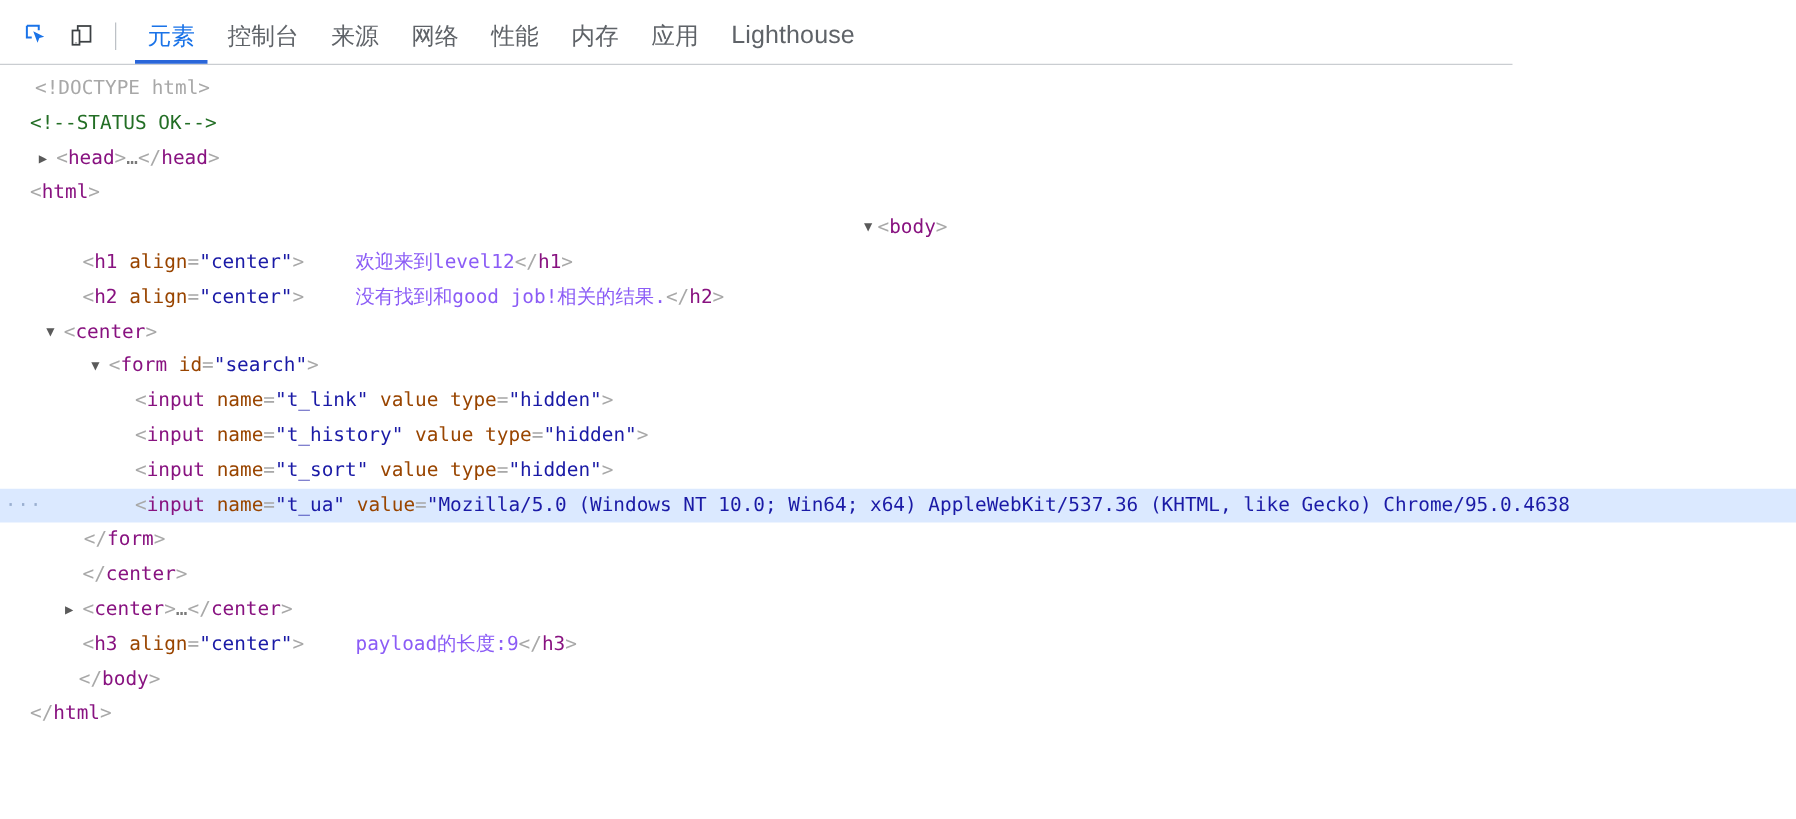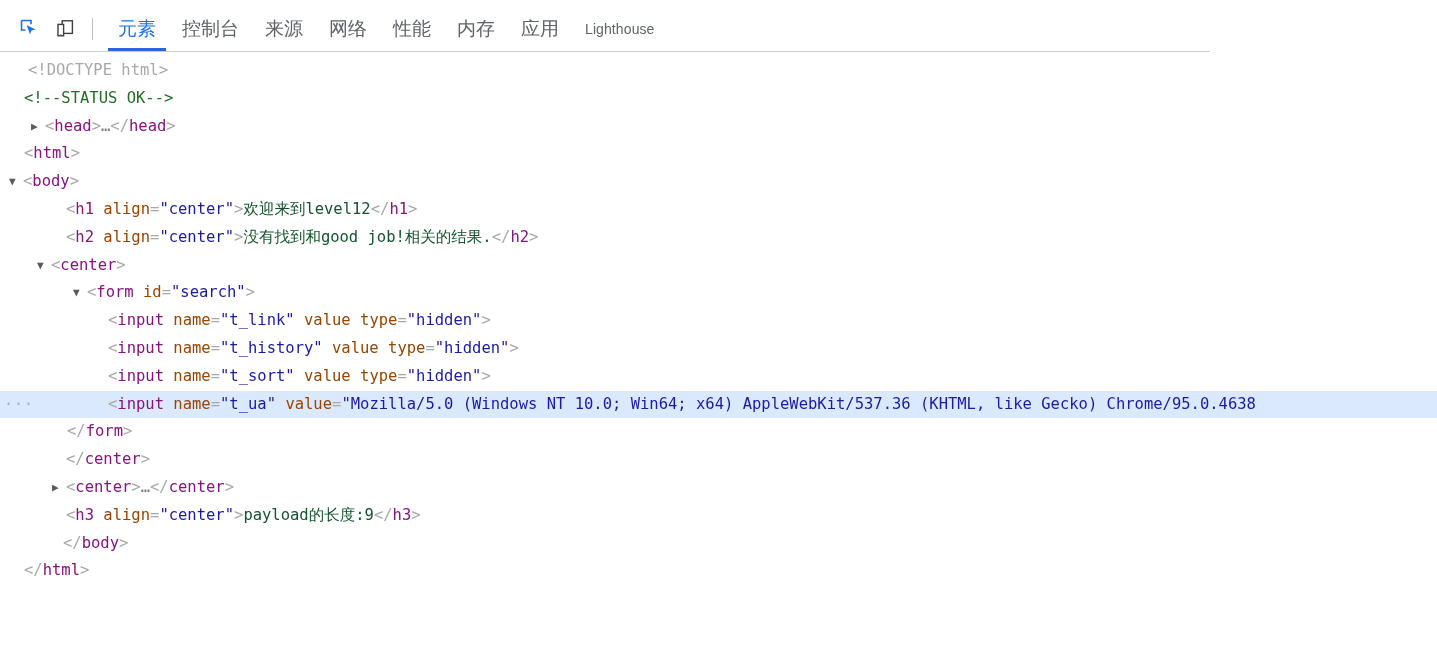--- a/index.html
+++ b/index.html
@@ -87,21 +87,21 @@
     height: 45px;
     display: flex;
     align-items: center;
     padding: 0 13px;
     font-size: 19px;
     color: #5f6368;
     cursor: pointer;
     white-space: nowrap;
     box-sizing: border-box;
   }
-  .tab.latin { font-size: 14px; letter-spacing: 0.1px; }
+  .tab.latin { font-size: 20px; letter-spacing: 0.1px; }
   .tab.active {
     color: #1a73e8;
   }
   .tab.active::after {
     content: "";
     position: absolute;
     left: 3px;
     right: 3px;
     bottom: 0;
     height: 3px;
@@ -158,21 +158,21 @@
     vertical-align: 1px;
     cursor: pointer;
   }
   .twisty.none { color: transparent; cursor: default; }
 
   
   .punct      { color: #a8a8a8; }
   .tagname    { color: #881280; }
   .attrname   { color: #994500; }
   .attrval    { color: #1a1aa6; }
-  .textnode   { color: #14532d; }
+  .textnode   { color: #8b5cf6; margin-left: 41px; }
   .comment    { color: #236e25; }
   .doctype    { color: #a8a8a8; }
   .sp         { white-space: pre; }
   .collapsed-dots { color: #7a7a7a; }
 </style>
 </head>
 <body>
 
 <div class="clipped-strip">
   <div class="ghost">▪ ▪▪▪▪▪▪▪</div>
@@ -224,21 +224,21 @@
         <span>Lighthouse</span>
       </div>
     </div>
 </div>
 
 <div class="dom-panel">
     <div class="node-row" style="padding-left: 28px;"><span class="twisty none">&nbsp;</span><span class="doctype">&lt;!DOCTYPE html&gt;</span></div>
     <div class="node-row" style="padding-left: 24px;"><span class="twisty none">&nbsp;</span><span class="comment">&lt;!--STATUS OK--&gt;</span></div>
     <div class="node-row" style="padding-left: 45px;"><span class="twisty">▶</span><span class="punct">&lt;</span><span class="tagname">head</span><span class="punct">&gt;</span><span class="collapsed-dots">…</span><span class="punct">&lt;/</span><span class="tagname">head</span><span class="punct">&gt;</span></div>
     <div class="node-row" style="padding-left: 24px;"><span class="twisty none">&nbsp;</span><span class="punct">&lt;</span><span class="tagname">html</span><span class="punct">&gt;</span></div>
-    <div class="node-row" style="padding-left: 23px;"><span class="twisty">▼</span><span class="punct">&lt;</span><span class="tagname">body</span><span class="punct">&gt;</span></div>
+    <div class="node-row" style="padding-left: 23px; text-align: center;"><span class="twisty">▼</span><span class="punct">&lt;</span><span class="tagname">body</span><span class="punct">&gt;</span></div>
     <div class="node-row" style="padding-left: 66px;"><span class="twisty none">&nbsp;</span><span class="punct">&lt;</span><span class="tagname">h1</span><span class="sp"> </span><span class="attrname">align</span><span class="punct">=</span><span class="attrval">"center"</span><span class="punct">&gt;</span><span class="textnode">欢迎来到level12</span><span class="punct">&lt;/</span><span class="tagname">h1</span><span class="punct">&gt;</span></div>
     <div class="node-row" style="padding-left: 66px;"><span class="twisty none">&nbsp;</span><span class="punct">&lt;</span><span class="tagname">h2</span><span class="sp"> </span><span class="attrname">align</span><span class="punct">=</span><span class="attrval">"center"</span><span class="punct">&gt;</span><span class="textnode">没有找到和good job!相关的结果.</span><span class="punct">&lt;/</span><span class="tagname">h2</span><span class="punct">&gt;</span></div>
     <div class="node-row" style="padding-left: 51px;"><span class="twisty">▼</span><span class="punct">&lt;</span><span class="tagname">center</span><span class="punct">&gt;</span></div>
     <div class="node-row" style="padding-left: 87px;"><span class="twisty">▼</span><span class="punct">&lt;</span><span class="tagname">form</span><span class="sp"> </span><span class="attrname">id</span><span class="punct">=</span><span class="attrval">"search"</span><span class="punct">&gt;</span></div>
     <div class="node-row" style="padding-left: 108px;"><span class="twisty none">&nbsp;</span><span class="punct">&lt;</span><span class="tagname">input</span><span class="sp"> </span><span class="attrname">name</span><span class="punct">=</span><span class="attrval">"t_link"</span><span class="sp"> </span><span class="attrname">value</span><span class="sp"> </span><span class="attrname">type</span><span class="punct">=</span><span class="attrval">"hidden"</span><span class="punct">&gt;</span></div>
     <div class="node-row" style="padding-left: 108px;"><span class="twisty none">&nbsp;</span><span class="punct">&lt;</span><span class="tagname">input</span><span class="sp"> </span><span class="attrname">name</span><span class="punct">=</span><span class="attrval">"t_history"</span><span class="sp"> </span><span class="attrname">value</span><span class="sp"> </span><span class="attrname">type</span><span class="punct">=</span><span class="attrval">"hidden"</span><span class="punct">&gt;</span></div>
     <div class="node-row" style="padding-left: 108px;"><span class="twisty none">&nbsp;</span><span class="punct">&lt;</span><span class="tagname">input</span><span class="sp"> </span><span class="attrname">name</span><span class="punct">=</span><span class="attrval">"t_sort"</span><span class="sp"> </span><span class="attrname">value</span><span class="sp"> </span><span class="attrname">type</span><span class="punct">=</span><span class="attrval">"hidden"</span><span class="punct">&gt;</span></div>
     <div class="node-row selected" style="padding-left: 108px;"><span class="gutter-ellipsis">···</span><span class="twisty none">&nbsp;</span><span class="punct">&lt;</span><span class="tagname">input</span><span class="sp"> </span><span class="attrname">name</span><span class="punct">=</span><span class="attrval">"t_ua"</span><span class="sp"> </span><span class="attrname">value</span><span class="punct">=</span><span class="attrval">"Mozilla/5.0 (Windows NT 10.0; Win64; x64) AppleWebKit/537.36 (KHTML, like Gecko) Chrome/95.0.4638</span></div>
     <div class="node-row" style="padding-left: 67px;"><span class="twisty none">&nbsp;</span><span class="punct">&lt;/</span><span class="tagname">form</span><span class="punct">&gt;</span></div>
     <div class="node-row" style="padding-left: 66px;"><span class="twisty none">&nbsp;</span><span class="punct">&lt;/</span><span class="tagname">center</span><span class="punct">&gt;</span></div>

